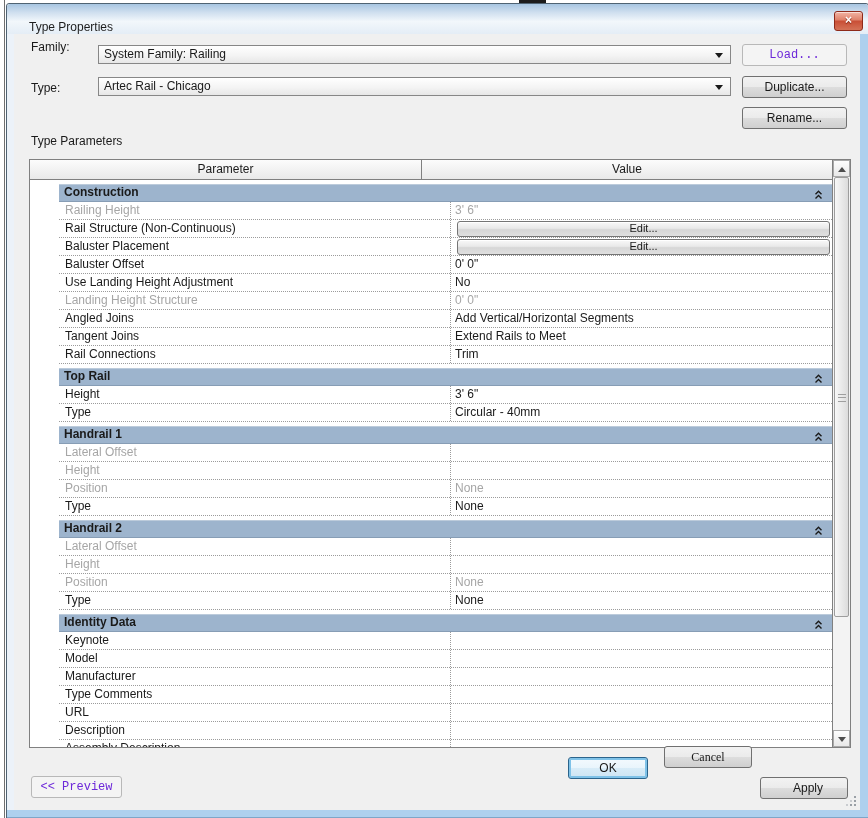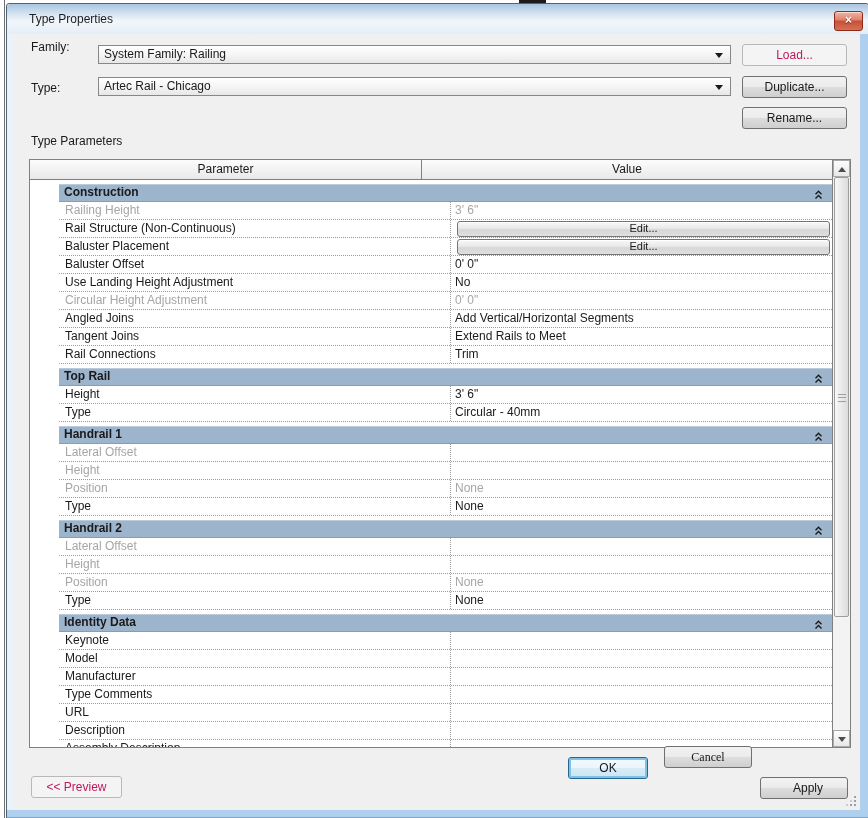--- a/index.html
+++ b/index.html
@@ -11,21 +11,21 @@
   
   #artifact-left-line{left:4px;top:0;width:1px;height:818px;background:#6f6f6f;}
   #artifact-top-bar{left:519px;top:0;width:27px;height:3px;background:#1c1c1c;}
 
   
   #dialog{left:6px;top:3px;width:861px;height:814px;border:1px solid #4f6373;
           border-radius:3px 3px 0 0;background:#f0f0f0;overflow:hidden;}
   #title-bar{left:0;top:0;right:0;height:30px;
      background:linear-gradient(180deg,var(--title-top) 0%,#cfdfef 28%,#f2f7fb 58%,#e4edf6 100%);
      border-radius:3px 3px 0 0;}
-  #title-text{left:22px;top:0;height:30px;line-height:31px;color:#1e1e1e;}
+  #title-text{left:22px;top:8px;height:30px;line-height:31px;color:#1e1e1e;}
   #close-button{right:5px;top:7px;width:27px;height:18px;border:1px solid #8e2a1a;border-radius:3px;
      background:linear-gradient(180deg,#f2b4a4 0%,#de8069 45%,#c94e35 50%,#d4before 100%);
      background:linear-gradient(180deg,#f2b4a4 0%,#de8069 45%,#c94e35 50%,#d47257 100%);
      color:#fff;text-align:center;line-height:16px;font-weight:bold;font-size:12px;
      text-shadow:0 1px 1px #7e2413;box-shadow:inset 0 1px 0 rgba(255,255,255,.55);cursor:default;}
 
   #frame-right{right:0;top:30px;width:8px;bottom:8px;background:var(--frame-blue);}
   #frame-bottom{left:0;right:0;bottom:0;height:8px;background:var(--frame-blue);
      box-shadow:inset 0 -1px 0 #7ea6c8;}
   #frame-left{left:0;top:30px;width:7px;bottom:8px;background:#ecf2f9;}
@@ -39,21 +39,21 @@
      background:linear-gradient(180deg,#ffffff 0%,#f4f4f4 55%,#e7e7e7 100%);
      line-height:17px;padding:0 22px 0 5px;white-space:nowrap;overflow:hidden;}
   #family-combo{left:84px;top:11px;width:633px;}
   #type-combo{left:84px;top:43px;width:633px;}
   .combo-arrow{position:absolute;right:7px;top:7px;width:0;height:0;
      border-left:4px solid transparent;border-right:4px solid transparent;border-top:5px solid #1a1a1a;}
 
   .dlg-btn{box-sizing:border-box;border:1px solid #707070;border-radius:3px;text-align:center;
      background:linear-gradient(180deg,#f2f2f2 0%,#ebebeb 49%,#dddddd 51%,#cfcfcf 100%);
      line-height:20px;color:#1a1a1a;cursor:default;}
-  .dlg-btn.disabled{border-color:#b8b8b8;background:#f4f4f4;color:#be185d;}
+  .dlg-btn.disabled{border-color:#b8b8b8;background:#f4f4f4;color:#6d28d9;font-family:Liberation Mono, monospace;}
   .dlg-btn.default-focus{border:1px solid #2b648c;box-shadow:inset 0 0 0 2px #7fc2e8;
      background:linear-gradient(180deg,#f4fafe 0%,#e9f5fc 49%,#d8ecf8 51%,#cde4f3 100%);}
   #load-button{left:728px;top:10px;width:105px;height:22px;}
   #duplicate-button{left:728px;top:42px;width:105px;height:22px;}
   #rename-button{left:728px;top:73px;width:105px;height:22px;}
 
   #type-parameters-label{left:17px;top:100px;}
 
   
   #table-outer{left:15px;top:125px;width:822px;height:589px;border:1px solid #808080;
@@ -171,21 +171,21 @@
             </div>
             <div class="param-row">
               <div class="cell param">Baluster Offset</div>
               <div class="cell value">0' 0"</div>
             </div>
             <div class="param-row">
               <div class="cell param">Use Landing Height Adjustment</div>
               <div class="cell value">No</div>
             </div>
             <div class="param-row">
-              <div class="cell param dis">Circular Height Adjustment</div>
+              <div class="cell param dis">Landing Height Structure</div>
               <div class="cell value dis">0' 0"</div>
             </div>
             <div class="param-row">
               <div class="cell param">Angled Joins</div>
               <div class="cell value">Add Vertical/Horizontal Segments</div>
             </div>
             <div class="param-row">
               <div class="cell param">Tangent Joins</div>
               <div class="cell value">Extend Rails to Meet</div>
             </div>

